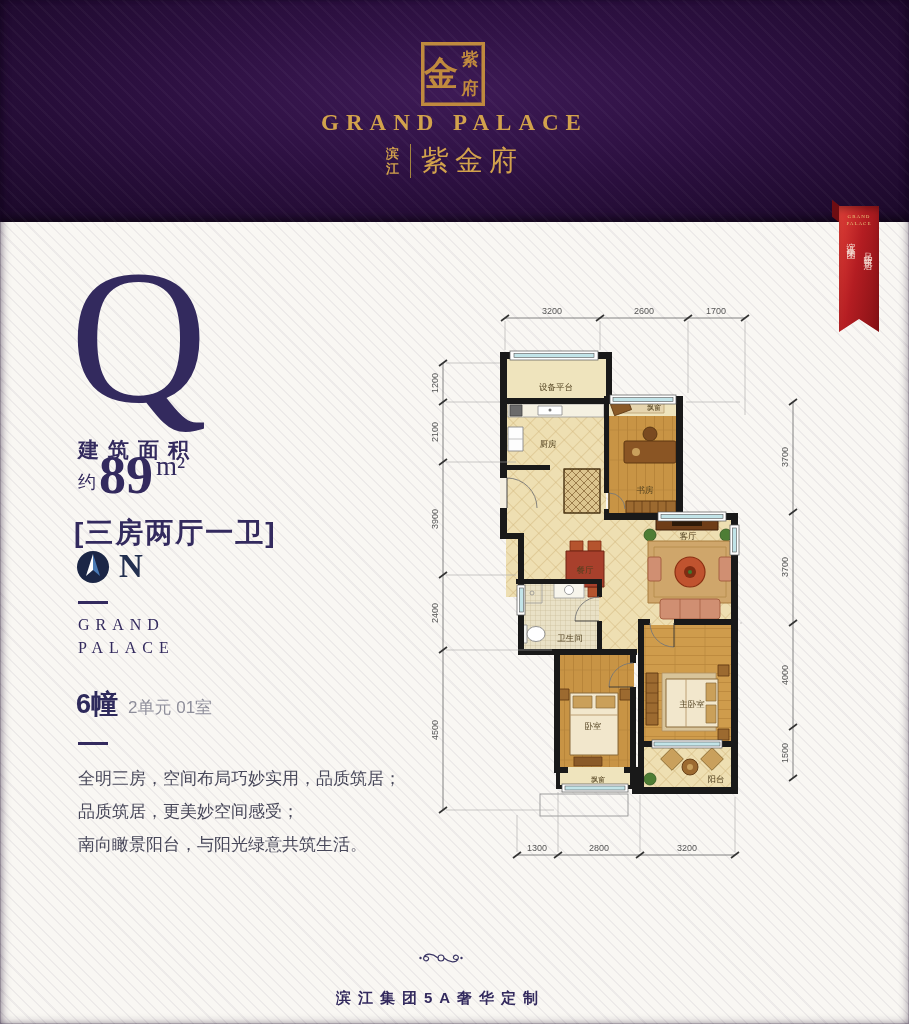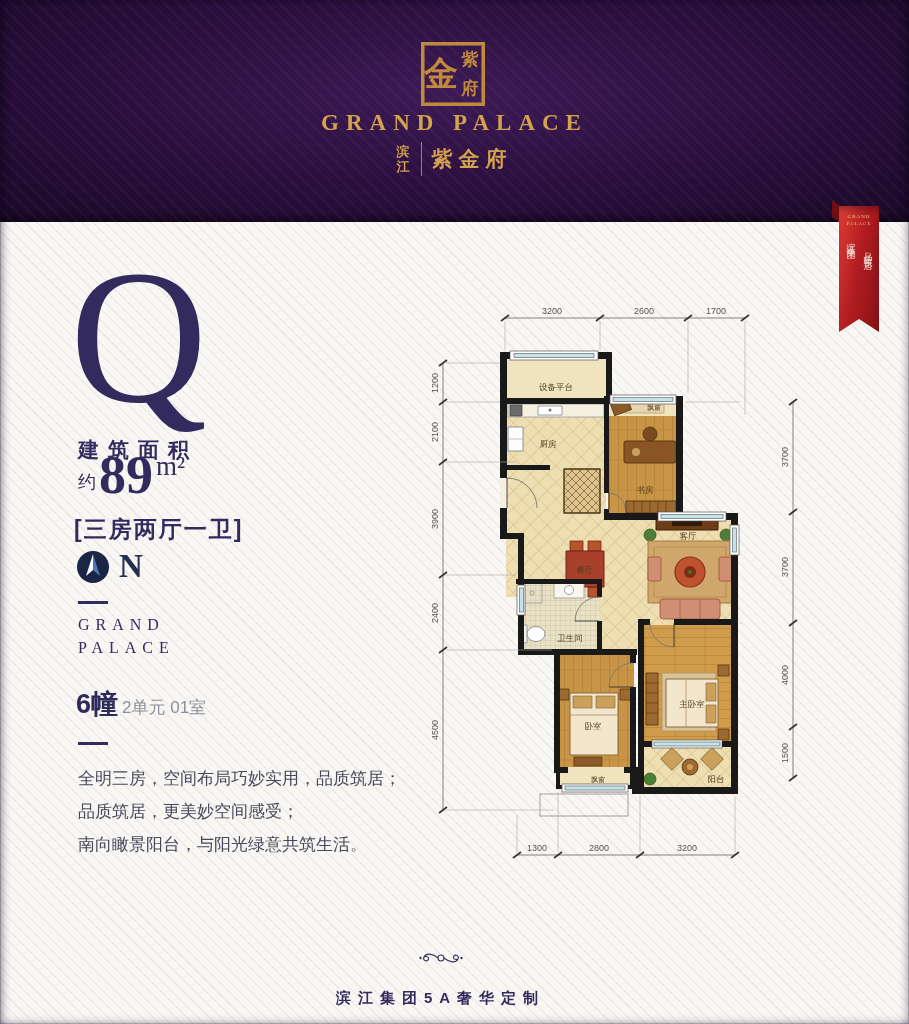--- a/index.html
+++ b/index.html
@@ -19,21 +19,21 @@
   .seal{position:absolute;left:421px;top:42px;width:58px;height:58px;border:3px solid #c08a3e;
     display:flex;align-items:stretch;justify-content:center;color:#c08a3e;z-index:5;
     font-family:"Liberation Serif","DejaVu Serif",serif;box-shadow:inset 0 0 0 1px rgba(192,138,62,.55);}
   .seal .big{flex:1;display:flex;align-items:center;justify-content:center;font-size:34px;font-weight:bold;}
   .seal .col{width:45%;display:flex;flex-direction:column;align-items:center;justify-content:space-around;font-size:17px;font-weight:bold;}
   .brand-en{position:absolute;left:0;top:110px;width:909px;text-align:center;color:#d2a24c;
     font-family:"Liberation Serif","DejaVu Serif",serif;font-weight:bold;font-size:23px;letter-spacing:7px;z-index:5;}
   .brand-cn{position:absolute;left:0;top:142px;width:909px;display:flex;align-items:center;justify-content:center;gap:10px;color:#d2a24c;z-index:5;}
   .brand-cn .pre{display:flex;flex-direction:column;font-size:13px;line-height:15px;font-weight:bold;letter-spacing:1px;}
   .brand-cn .bar{width:1px;height:34px;background:#a5853f;}
-  .brand-cn .name{font-size:21px;font-weight:bold;letter-spacing:6px;font-family:"Liberation Serif","DejaVu Serif",serif;}
+  .brand-cn .name{font-size:28px;font-weight:normal;letter-spacing:6px;font-family:"Liberation Serif","DejaVu Serif",serif;}
   
   .ribbon{position:absolute;left:839px;top:206px;width:40px;height:126px;z-index:20;
     background:linear-gradient(100deg,#e04038 0%,#b41d22 45%,#851115 100%);
     clip-path:polygon(0 0,100% 0,100% 100%,50% calc(100% - 13px),0 100%);
     box-shadow:inset 0 6px 8px -4px rgba(0,0,0,.4);
     display:flex;flex-direction:column;align-items:center;}
   .ribbon-fold{position:absolute;left:832px;top:206px;width:8px;height:17px;background:#6e0d12;
     transform:skewY(38deg);transform-origin:100% 0;z-index:19;}
   .ribbon .rb-brand{margin-top:7px;text-align:center;color:#e8c87a;font-size:5px;letter-spacing:1px;line-height:7px;
     font-family:"Liberation Serif","DejaVu Serif",serif;}
@@ -41,27 +41,27 @@
   .ribbon .vtxt{writing-mode:vertical-rl;font-size:9px;letter-spacing:3px;}
   .ribbon .vtxt.second{margin-top:10px;}
   
   .q-letter{position:absolute;left:70px;top:242px;font-size:190px;line-height:1;color:#332a5e;
     font-family:"Liberation Serif","DejaVu Serif",serif;}
   .area-label{position:absolute;left:78px;top:436px;font-size:21px;letter-spacing:9px;color:#332a5e;font-weight:bold;}
   .area-row{position:absolute;left:78px;top:448px;display:flex;align-items:flex-end;color:#332a5e;}
   .area-row .approx{font-size:18px;margin-bottom:8px;}
   .area-row .val{font-size:54px;line-height:1;font-weight:bold;font-family:"Liberation Serif","DejaVu Serif",serif;margin:0 3px;}
   .area-row .unit{font-size:27px;margin-bottom:20px;font-family:"Liberation Serif","DejaVu Serif",serif;}
-  .layout-txt{position:absolute;left:74px;top:514px;font-size:23px;letter-spacing:2px;color:#332a5e;font-weight:bold;}
+  .layout-txt{position:absolute;left:74px;top:514px;font-size:28px;letter-spacing:2px;color:#332a5e;font-weight:bold;}
   .north-row{position:absolute;left:76px;top:548px;display:flex;align-items:center;gap:9px;}
   .north-n{font-size:33px;font-weight:bold;color:#233050;font-family:"Liberation Serif","DejaVu Serif",serif;}
   .div1{position:absolute;left:78px;top:601px;width:30px;height:3px;background:#332a5e;}
   .gp-lines{position:absolute;left:78px;top:613px;font-size:16px;letter-spacing:6px;line-height:23px;color:#332a5e;
     font-family:"Liberation Serif","DejaVu Serif",serif;}
-  .unit-row{position:absolute;left:76px;top:686px;display:flex;align-items:baseline;gap:4px;}
+  .unit-row{position:absolute;left:76px;top:686px;display:flex;align-items:baseline;gap:10px;}
   .unit-row .b{font-size:27px;font-weight:bold;color:#2e2a5c;}
   .unit-row .r{font-size:17px;color:#8e8e9a;}
   .div2{position:absolute;left:78px;top:742px;width:30px;height:3px;background:#332a5e;}
   .desc{position:absolute;left:78px;top:762px;font-size:17px;line-height:33px;color:#48485a;}
   
   .footer{position:absolute;left:0;bottom:16px;width:909px;display:flex;flex-direction:column;align-items:center;
     transform:translateX(-14px);color:#3a3564;}
   .footer .orn{margin-bottom:6px;}
   .footer .en{font-size:10.5px;letter-spacing:6px;}
   .footer .cn{margin-top:18px;font-size:15px;letter-spacing:7px;font-weight:bold;color:#332a5e;}

